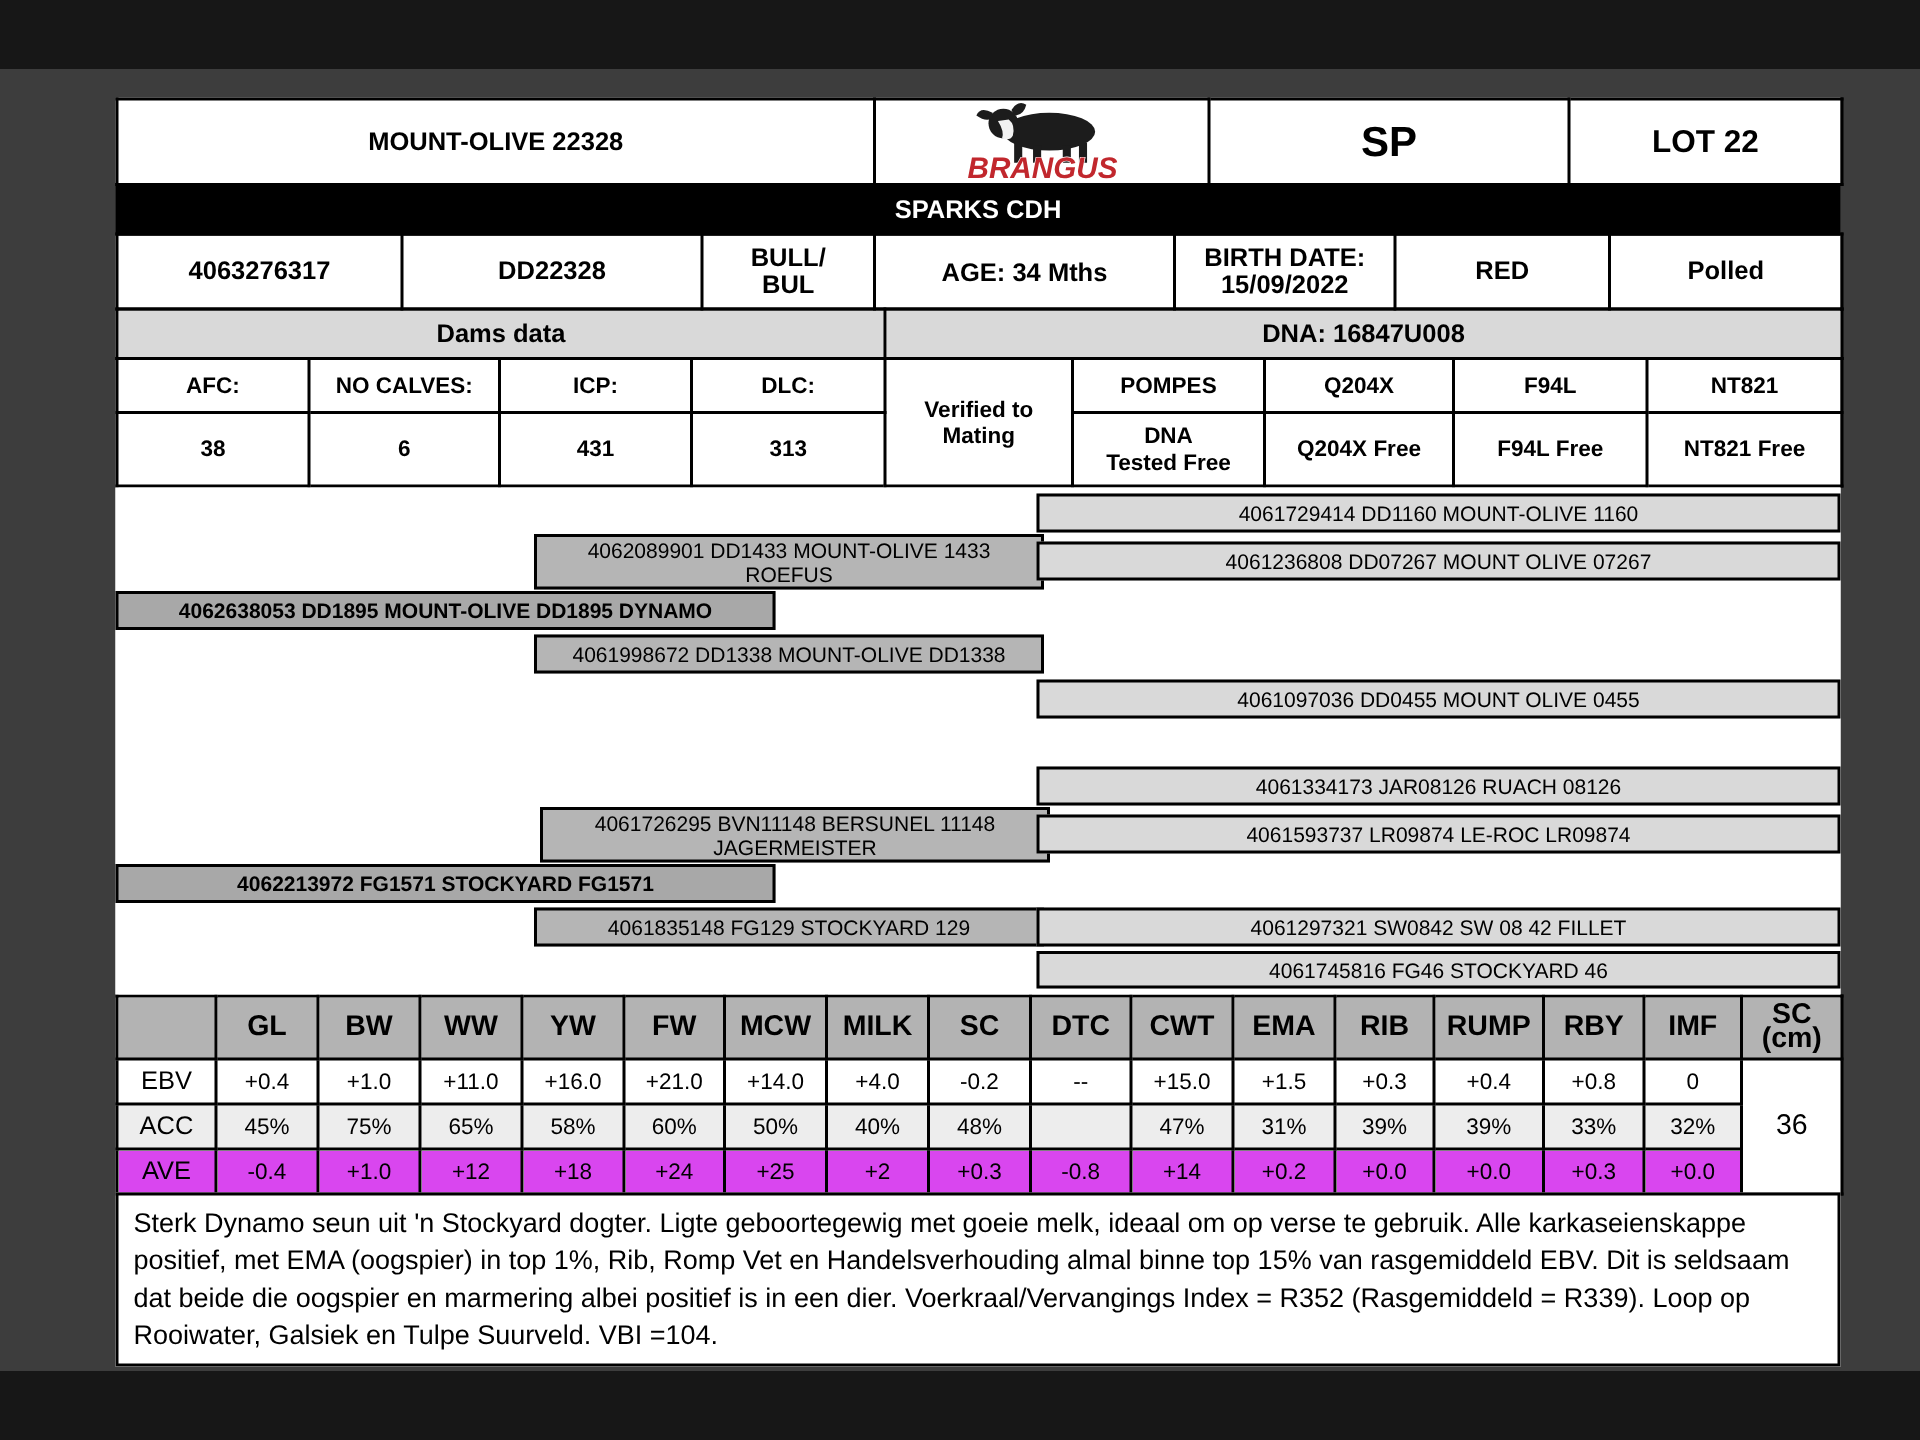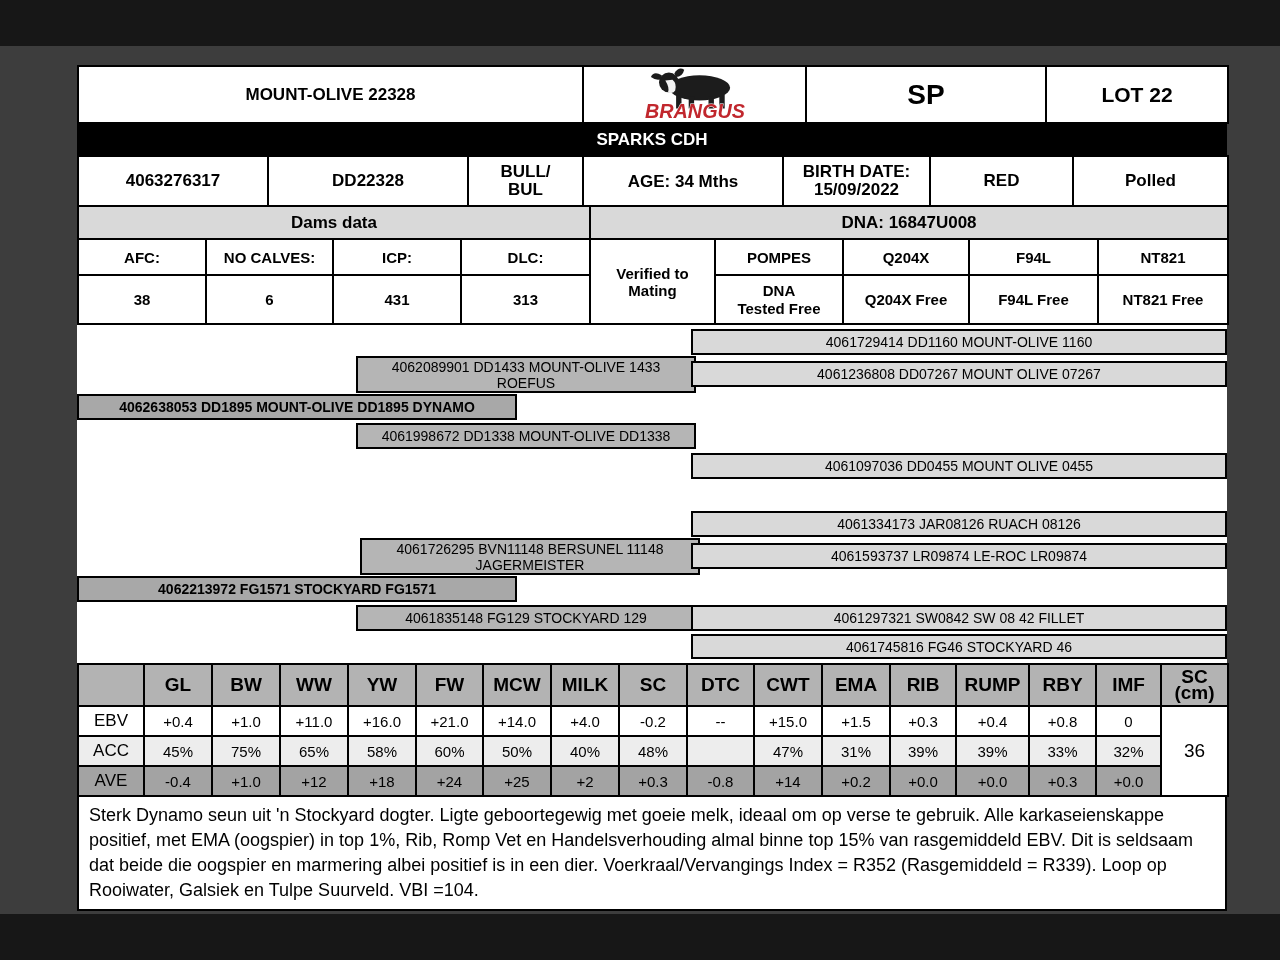--- a/index.html
+++ b/index.html
@@ -70,21 +70,21 @@
 
   
   .ebv-table { margin-top: 0; }
   .ebv-table thead tr { height: 42px; }
   .ebv-table tbody tr { height: 30px; }
   .ebv-table th { background: #b3b3b3; font-weight: bold; font-size: 19px; line-height: 16px; }
   .ebv-table td { font-size: 15px; }
   .ebv-table .lbl { font-size: 17px; }
   .row-ebv td { background: #ffffff; }
   .row-acc td { background: #ededed; }
-  .row-ave td { background: #a3a3a3; }
+  .row-ave td { background: #d946ef; }
   .ebv-table .sc-val { background: #ffffff; font-size: 19px; }
 
   .description {
     margin-top: -2px;
     border: 2px solid #000;
     min-height: 110px;
     padding: 6px 10px;
     font-size: 18px; line-height: 25px;
     text-align: left;
     background: #fff;

